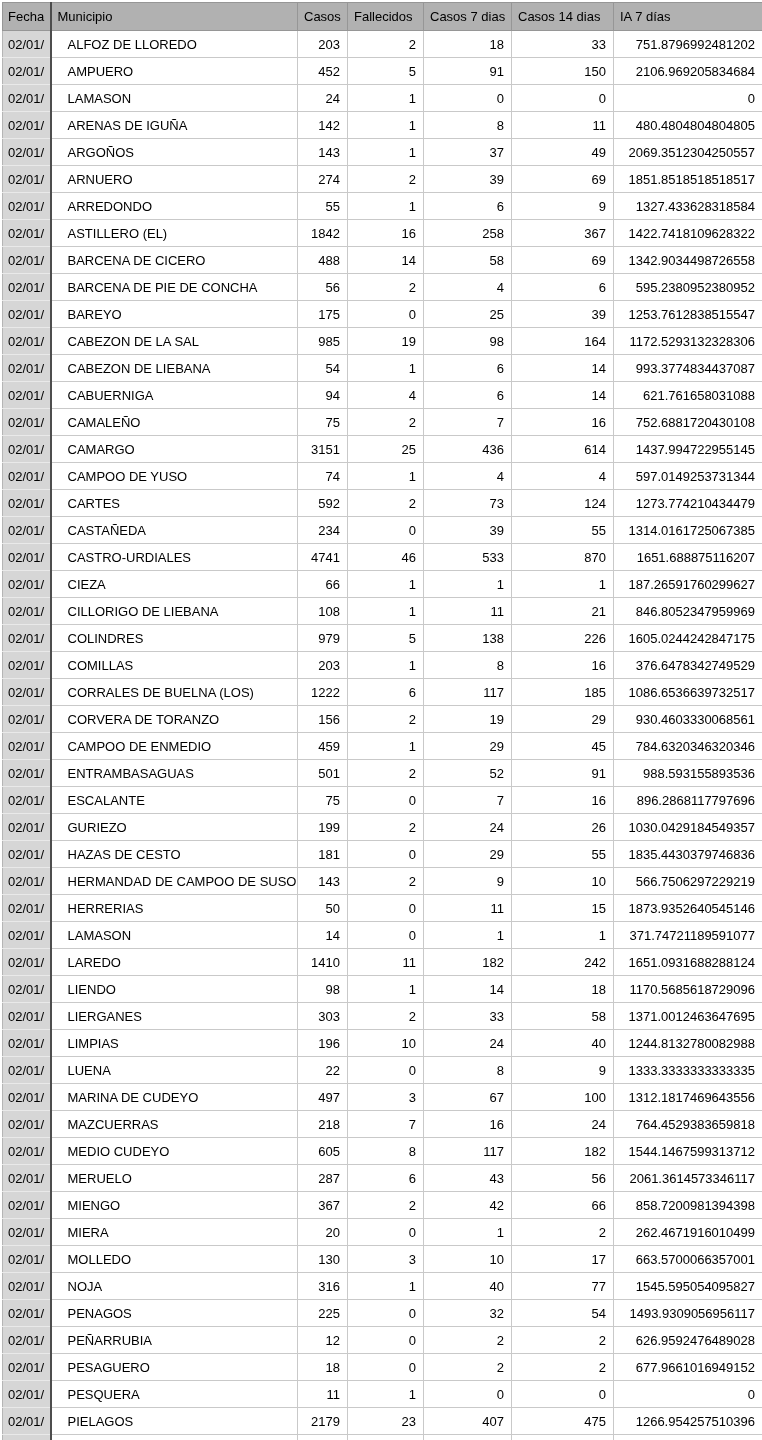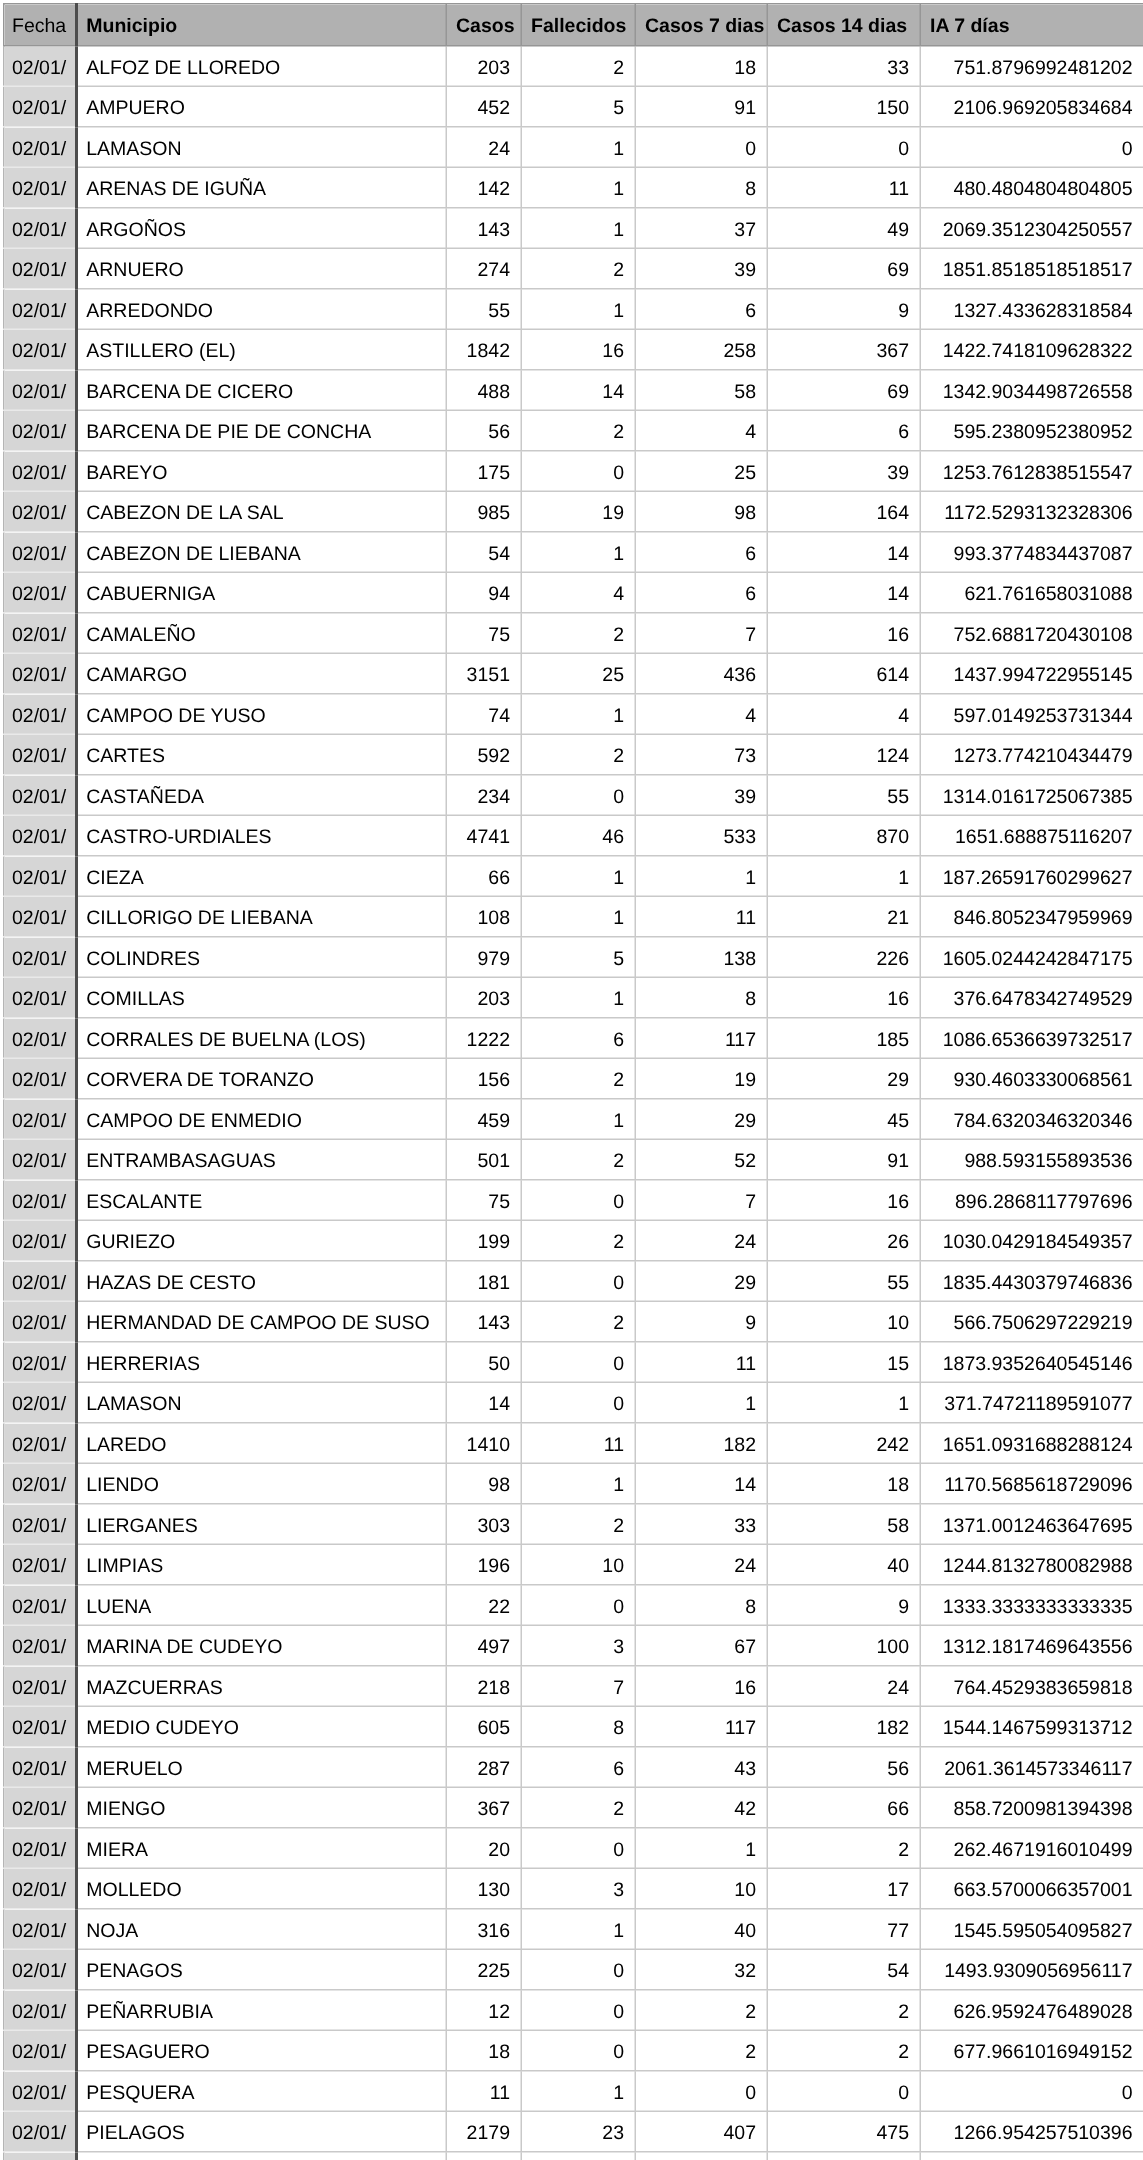--- a/index.html
+++ b/index.html
@@ -21,36 +21,36 @@
   col.c5{width:102px}
   col.c6{width:149px}
   th,td{
     overflow:hidden;white-space:nowrap;
     border:1px solid var(--grid,#c9c9c9);
     padding:0;
   }
   th{
     background:var(--header-bg,#b1b1b1);
     border-color:var(--header-grid,#969696);
-    font-weight:bold;text-align:left;
+    font-weight:normal;text-align:left;
     height:27px;padding-left:6px;
   }
   td{height:26px;background:var(--row-bg,#fff);}
   
   th.c0,td.c0{
     padding-left:5px;font-weight:normal;
     border-right:2px solid var(--divider,#4d4d4d);
   }
   td.c0{
     background:var(--frozen-col-bg,#d6d6d6);
     border-bottom-color:var(--frozen-grid,#e9e9e9);
     border-left-color:#b5b5b5;
     margin-top:16px;
   }
-  td.c1{padding-left:6px;margin-top:24px;}
+  td.c1{padding-left:16px;margin-top:24px;}
   td.c2,td.c3,td.c4,td.c5,td.c6{text-align:right;padding-right:7px;}
   tr.partial td{border-bottom:none;}
 </style>
 </head>
 <body style="--header-bg: #b1b1b1; --frozen-col-bg: #d6d6d6; --row-bg: #ffffff; --grid: #c9c9c9; --header-grid: #969696; --frozen-grid: #e9e9e9; --divider: #4d4d4d; --text: #000000;">
 
 <div class="sheet">
   <table>
     <colgroup>
       <col class="c0">

